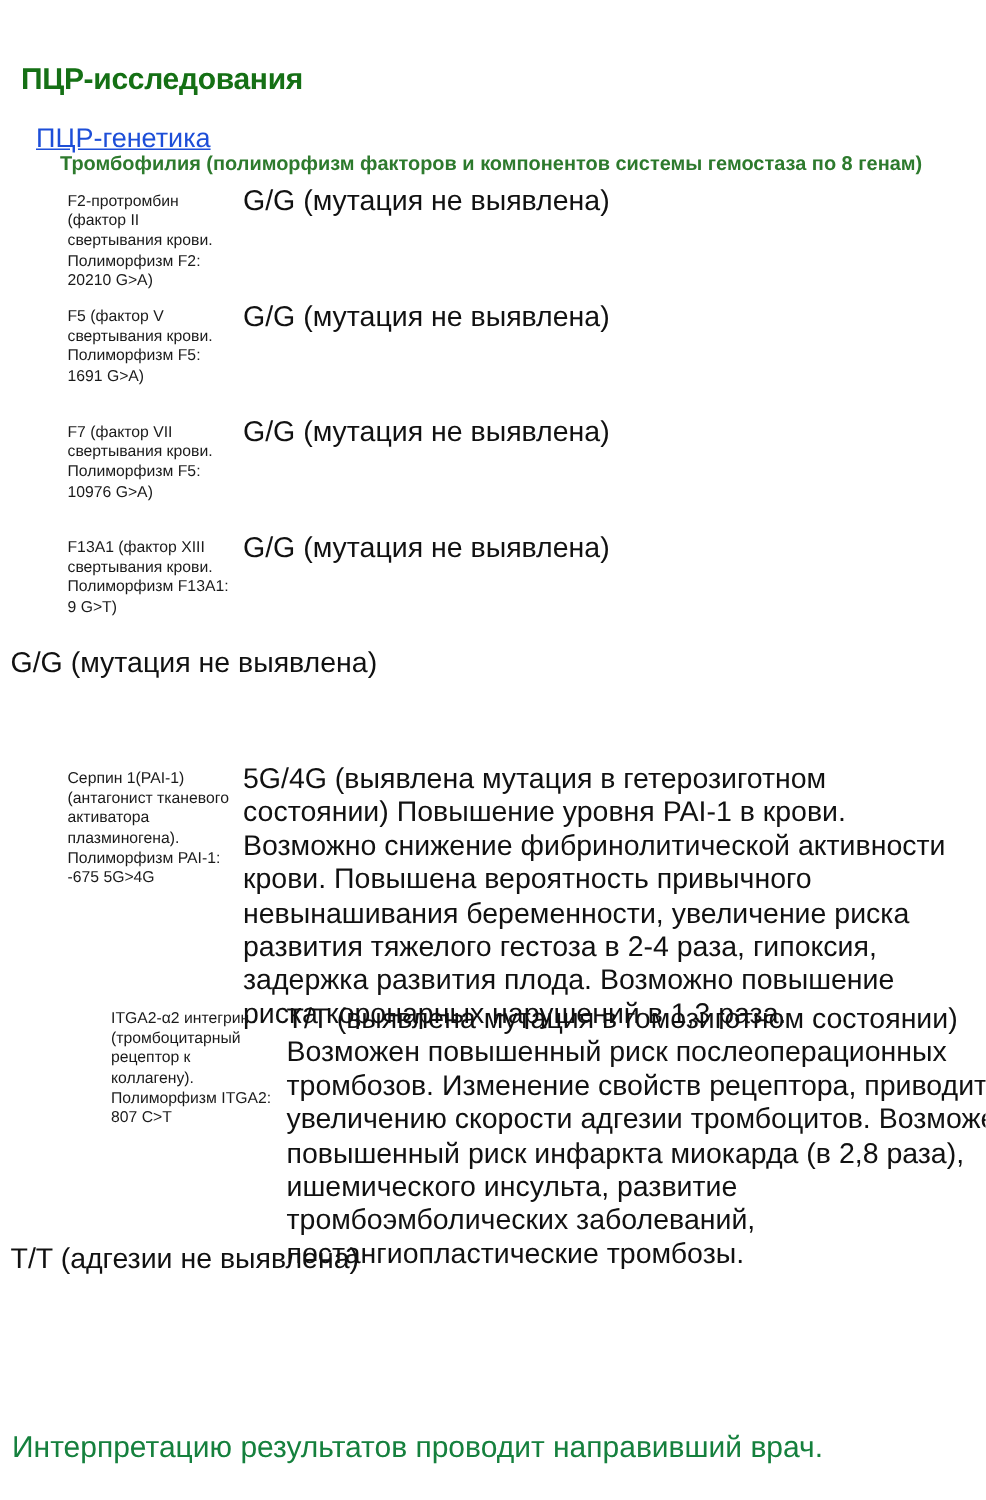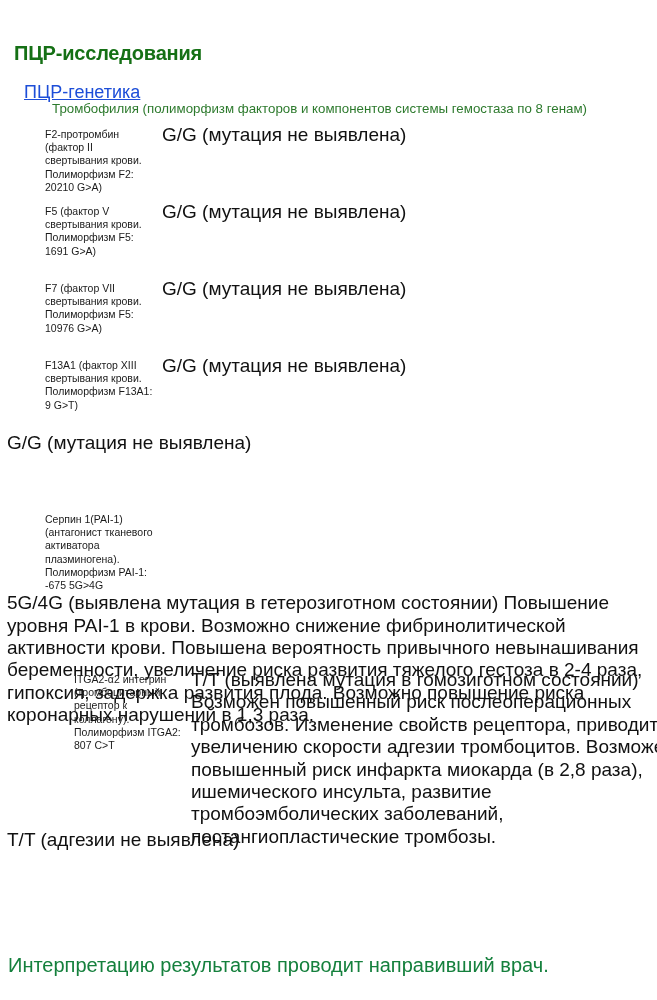--- a/index.html
+++ b/index.html
@@ -39,24 +39,24 @@
     left: 24px;
     top: 82px;
     font-size: 18px;
     font-weight: normal;
     color: #1d4ed8;
     white-space: nowrap;
     text-decoration: underline;
   }
   .title-section {
     position: absolute;
-    left: 52px;
+    left: 40px;
     top: 101px;
     font-size: 13.3px;
-    font-weight: normal;
+    font-weight: bold;
     color: #2d7a2d;
     white-space: nowrap;
   }
 
   
   .results {
     position: absolute;
     left: 0;
     top: 124px;
     width: 657px;
@@ -82,21 +82,21 @@
     margin-left: 7px;
     padding-right: 8px;
     font-size: 19px;
     line-height: 22.4px;
     color: #111111;
   }
 
   
   .row-fixed { height: 77px; }
 
-  .row-tall-pai { height: 160px; flex-direction: column; }
+  .row-tall-pai { height: 160px; }
   .row-tall-itga2 { height: 160px; padding-left: 29px; }
   .row-last { height: 100px; }
 
   
   .footer-note {
     position: absolute;
     left: 8px;
     top: 955px;
     font-size: 20px;
     line-height: 20px;

